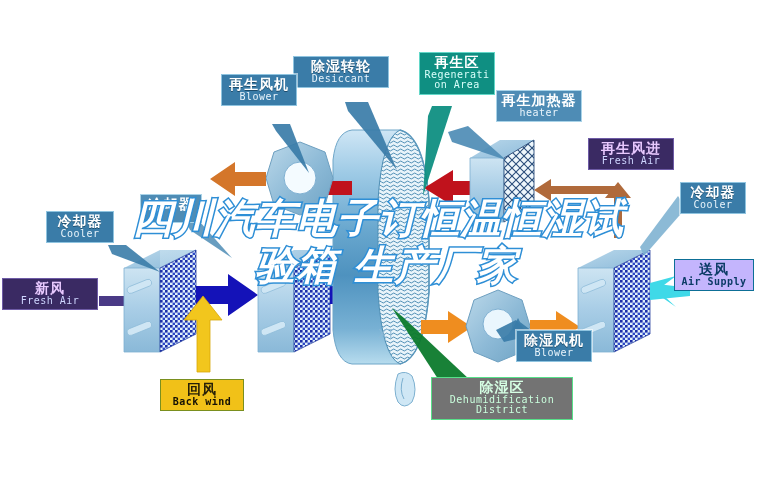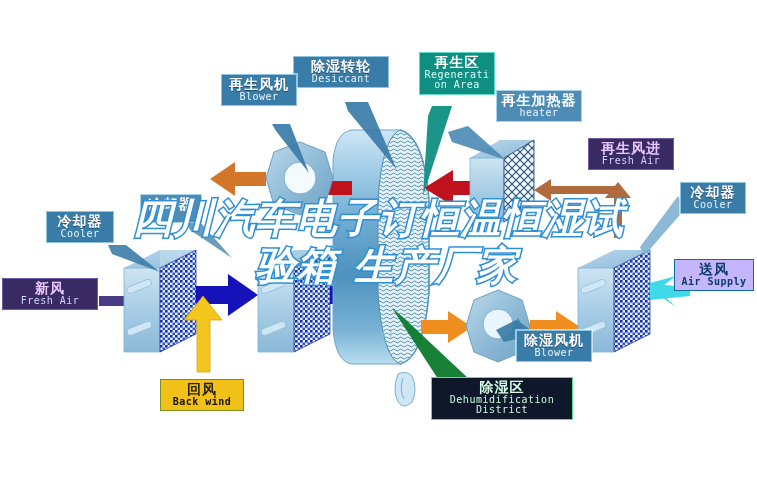--- a/index.html
+++ b/index.html
@@ -43,21 +43,21 @@
   .lbl.yellow{background:#f1c118;border:1px solid #7a8f1e;}
   .lbl.yellow .cn{color:#262008;}
   .lbl.yellow .en{color:#151105;font-weight:700;}
 
   
   .lbl.cyan{background:#c4b5fd;border:1px solid #0d6f96;}
   .lbl.cyan .cn{color:#0b3b66;font-weight:700;}
   .lbl.cyan .en{color:#0b3b66;font-weight:700;}
 
   
-  .lbl.dgreen{background:#0f172a;border:1px solid #58e08a;}
+  .lbl.dgreen{background:#737373;border:1px solid #58e08a;}
   .lbl.dgreen .cn{color:#d6ffe4;}
   .lbl.dgreen .en{color:#caffdd;}
 
   .lbl .sp{letter-spacing:9px;}
 
   
   #watermark{position:absolute;left:0;top:198px;width:757px;z-index:20;
              text-align:center;pointer-events:none;}
   #watermark div{font-family:Liberation Mono, monospace;font-weight:700;font-size:40px;
                  line-height:47px;color:#ffffff;font-style:italic;letter-spacing:1px;

